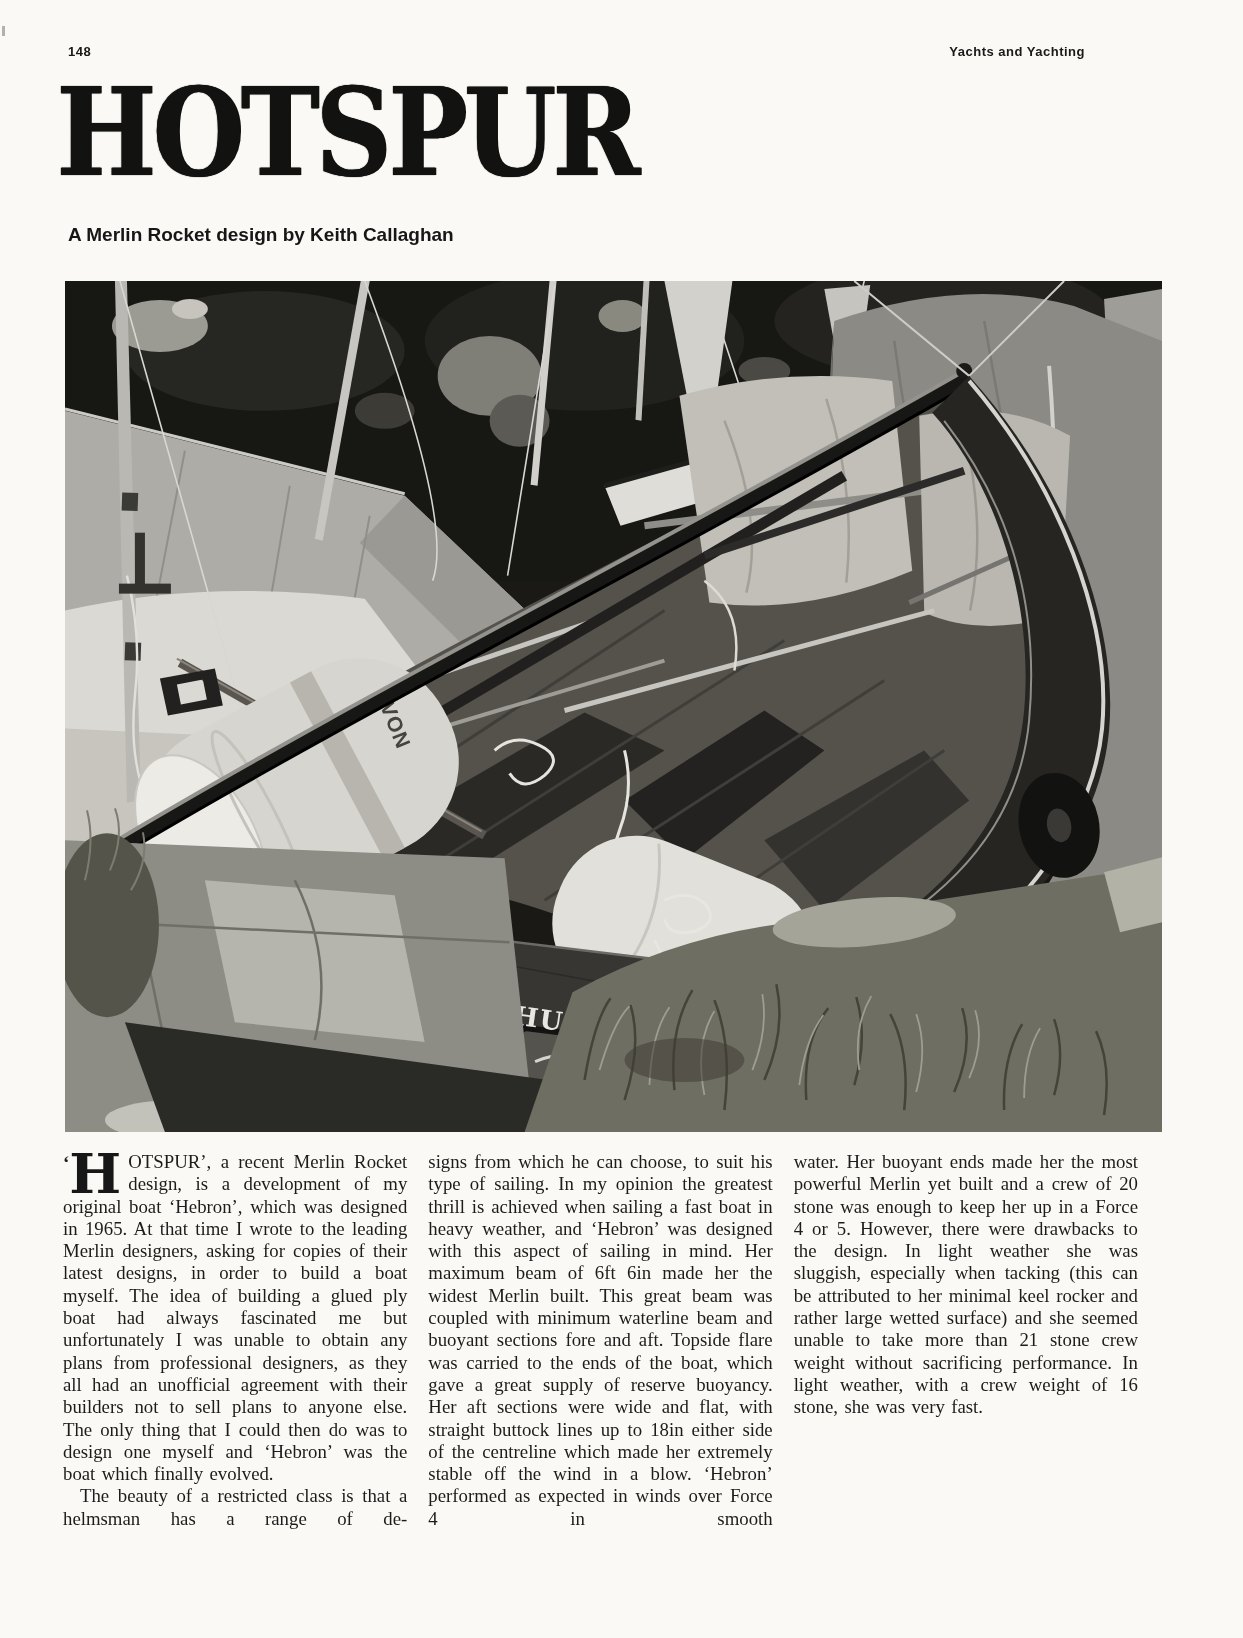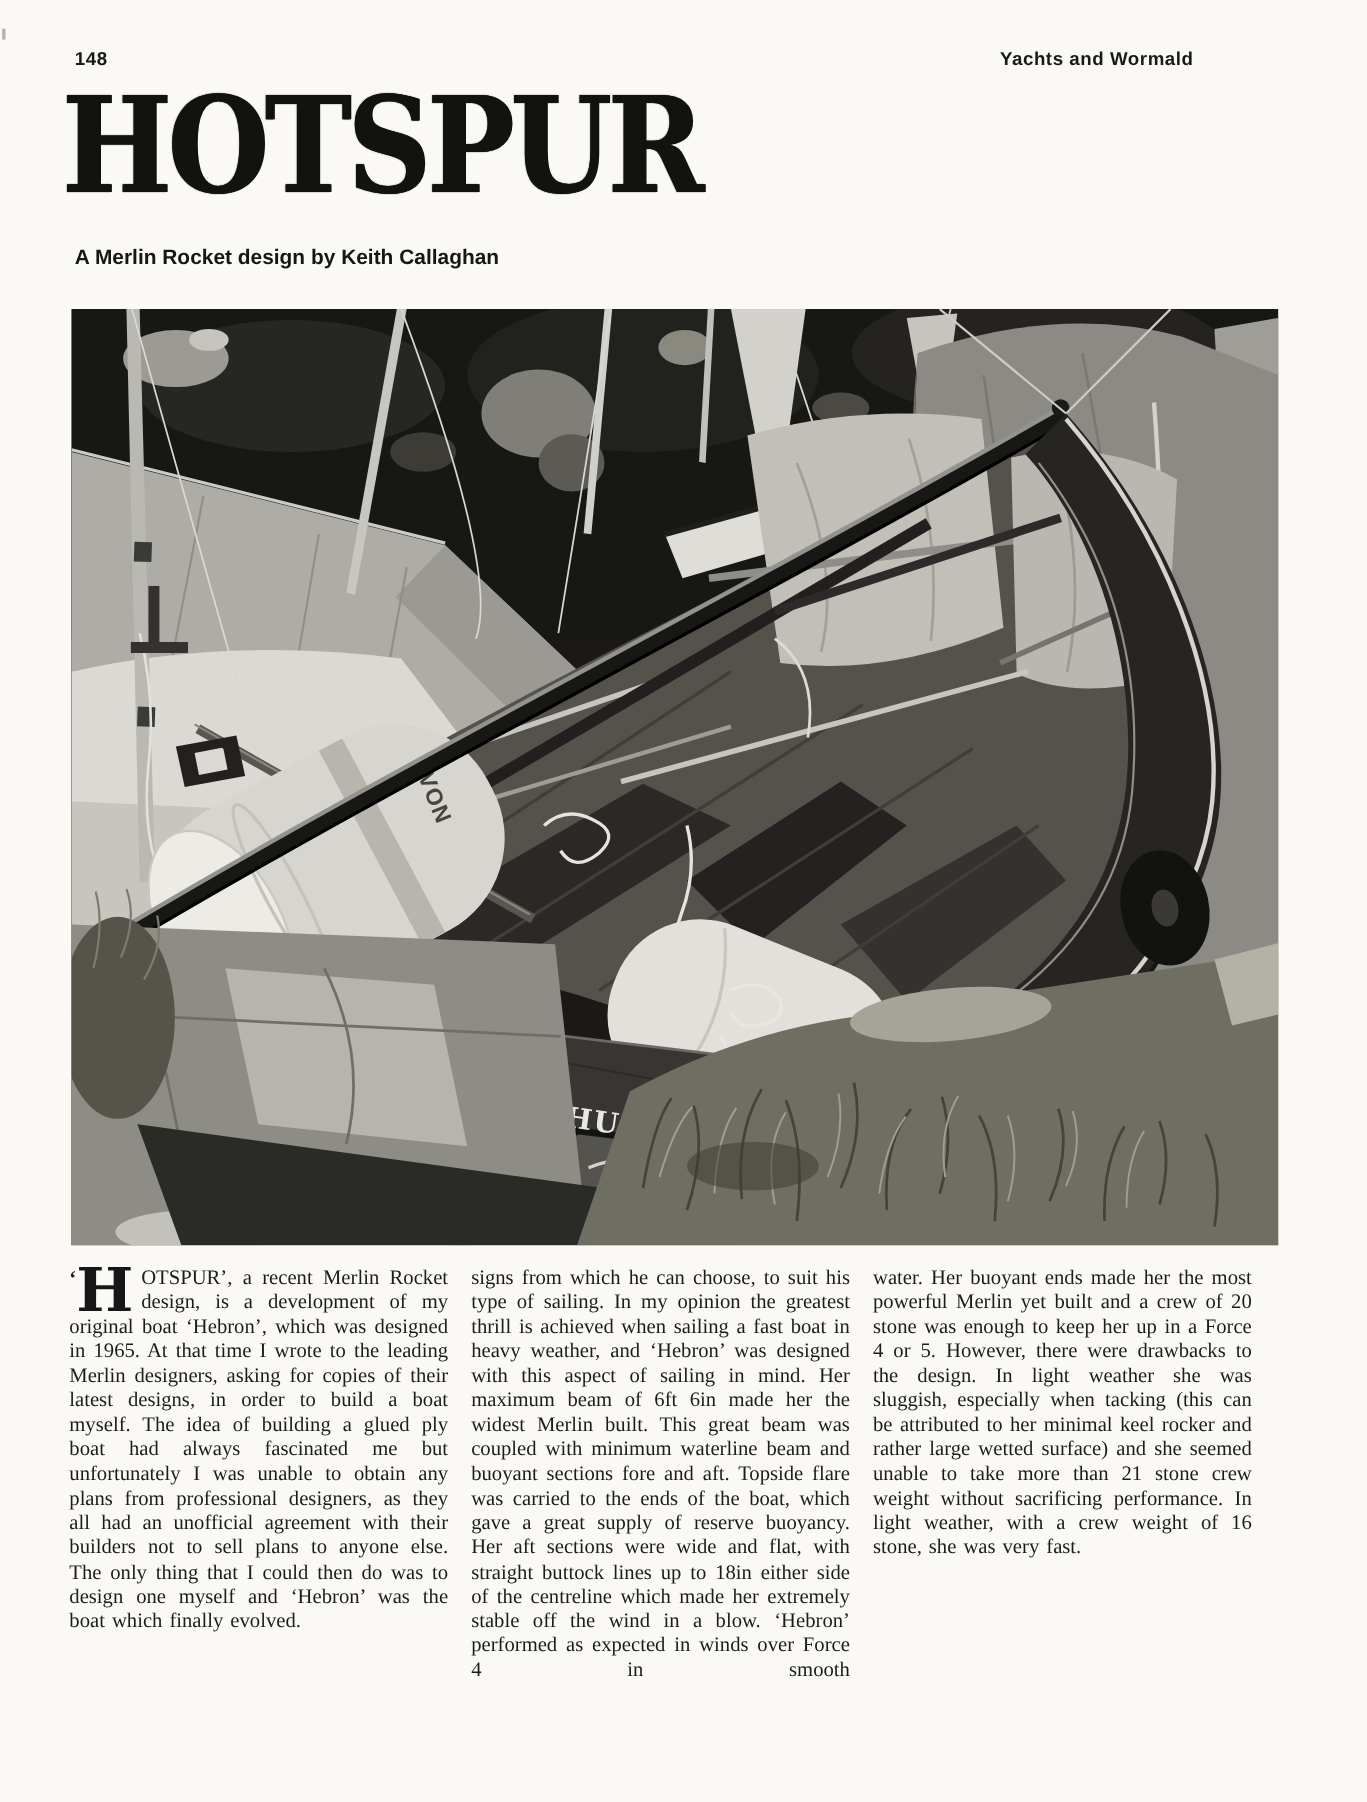--- a/index.html
+++ b/index.html
@@ -2,21 +2,21 @@
 <html><head>
 <meta charset="utf-8">
 <style>
   html,body{margin:0;padding:0;}
   body{
     width:1243px;height:1638px;position:relative;overflow:hidden;
     background:#faf9f5;color:#1b1b1b;
     font-family:"Liberation Serif", serif;
   }
   .hdr{position:absolute;font-family:"Liberation Sans",sans-serif;font-weight:bold;
-       font-size:17px;color:#191919;letter-spacing:.5px;}
+       font-size:13px;color:#191919;letter-spacing:.5px;}
   #page-num{left:68px;top:44px;}
   #mag-name{top:44px;left:880px;width:205px;text-align:right;}
   #title{
     position:absolute;left:56px;top:72px;
     font-family:"DejaVu Serif",serif;font-weight:bold;font-size:106px;line-height:1;
     letter-spacing:-4px;color:#121210;
     transform:scaleY(1.14);transform-origin:left top;
     text-shadow:0 0 1px #121210, 1px 0 0 #121210;
   }
   #byline{
@@ -42,21 +42,21 @@
   .dropcap{float:left;height:41px;margin:1px 7px 0 0;white-space:nowrap;}
   .dc-quote{font-size:19px;vertical-align:24px;font-weight:bold;}
   .dc-letter{font-family:"DejaVu Serif",serif;font-weight:bold;font-size:55px;line-height:41px;color:#171717;}
   .scan-mark{position:absolute;background:#6a6a6a;}
   .transom-text{font-family:"DejaVu Serif",serif;font-weight:bold;fill:#e9e7e1;}
 </style>
 </head>
 <body>
 
 <div class="hdr" id="page-num">148</div>
-<div class="hdr" id="mag-name">Yachts and Wormald</div>
+<div class="hdr" id="mag-name">Yachts and Yachting</div>
 <div id="title">HOTSPUR</div>
 <div id="byline">A Merlin Rocket design by Keith Callaghan</div>
 <div class="scan-mark" style="left:2px;top:26px;width:3px;height:10px;opacity:.5"></div>
 
 <div id="photo">
 <svg viewBox="0 0 1098 852" preserveAspectRatio="none">
 
   <g>
     <rect x="0" y="0" width="1098" height="300" fill="#171714"></rect>
     <ellipse cx="200" cy="70" rx="140" ry="60" fill="#262623"></ellipse>
@@ -220,20 +220,21 @@
     <ellipse cx="620" cy="780" rx="60" ry="22" fill="#3f3e35" opacity=".55"></ellipse>
   </g>
 </svg>
 </div>
 
 <div id="article">
   <div class="col">
     <p>
       <span class="dropcap"><span class="dc-quote">‘</span><span class="dc-letter">H</span></span><span>OTSPUR’, a recent Merlin Rocket design, is a development of my original boat ‘Hebron’, which was designed in 1965. At that time I wrote to the leading Merlin designers, asking for copies of their latest designs, in order to build a boat myself. The idea of building a glued ply boat had always fascinated me but unfortunately I was unable to obtain any plans from professional designers, as they all had an unofficial agreement with their builders not to sell plans to anyone else. The only thing that I could then do was to design one myself and ‘Hebron’ was the boat which finally evolved.</span>
     </p>
+    <p class="indent cont">The beauty of a restricted class is that a helmsman has a range of de-</p>
   </div>
   <div class="col">
     <p class="cont">signs from which he can choose, to suit his type of sailing. In my opinion the greatest thrill is achieved when sailing a fast boat in heavy weather, and ‘Hebron’ was designed with this aspect of sailing in mind. Her maximum beam of 6ft 6in made her the widest Merlin built. This great beam was coupled with minimum waterline beam and buoyant sections fore and aft. Topside flare was carried to the ends of the boat, which gave a great supply of reserve buoyancy. Her aft sections were wide and flat, with straight buttock lines up to 18in either side of the centreline which made her extremely stable off the wind in a blow. ‘Hebron’ performed as expected in winds over Force 4 in smooth</p>
   </div>
   <div class="col">
     <p>water. Her buoyant ends made her the most powerful Merlin yet built and a crew of 20 stone was enough to keep her up in a Force 4 or 5. However, there were drawbacks to the design. In light weather she was sluggish, especially when tacking (this can be attributed to her minimal keel rocker and rather large wetted surface) and she seemed unable to take more than 21 stone crew weight without sacrificing performance. In light weather, with a crew weight of 16 stone, she was very fast.</p>
   </div>
 </div>
 
 </body></html>

